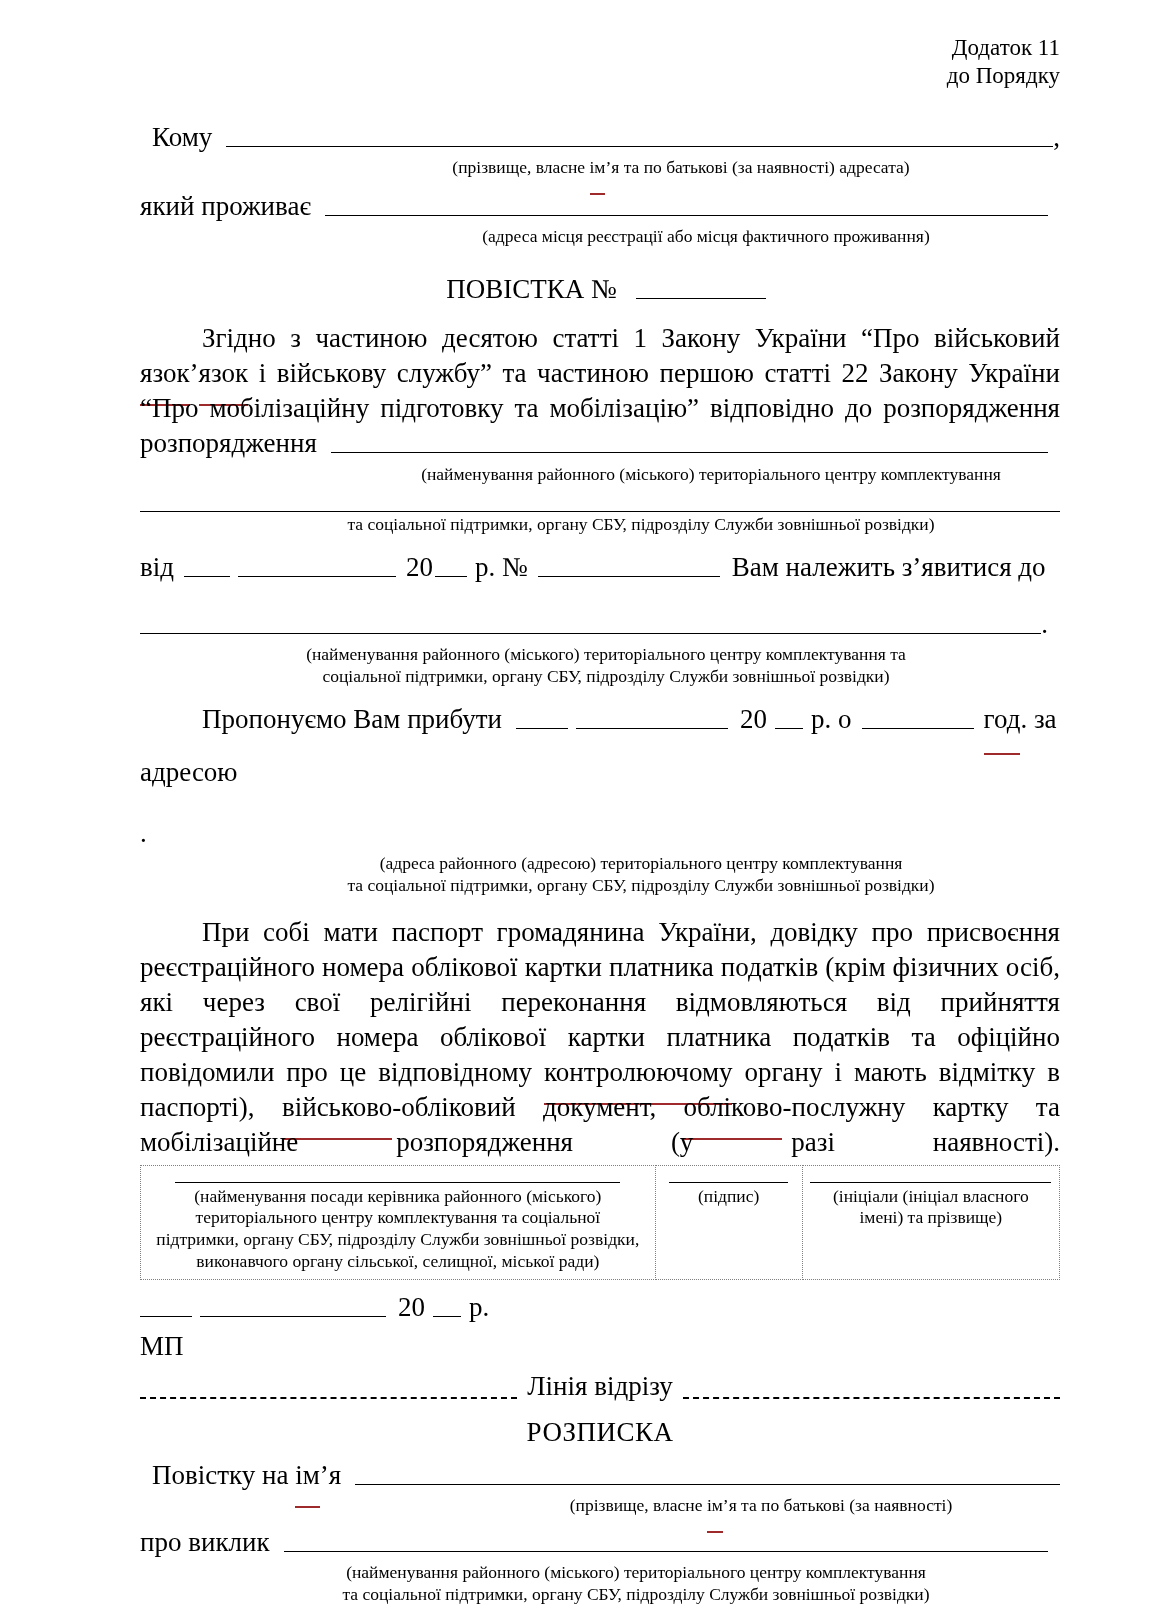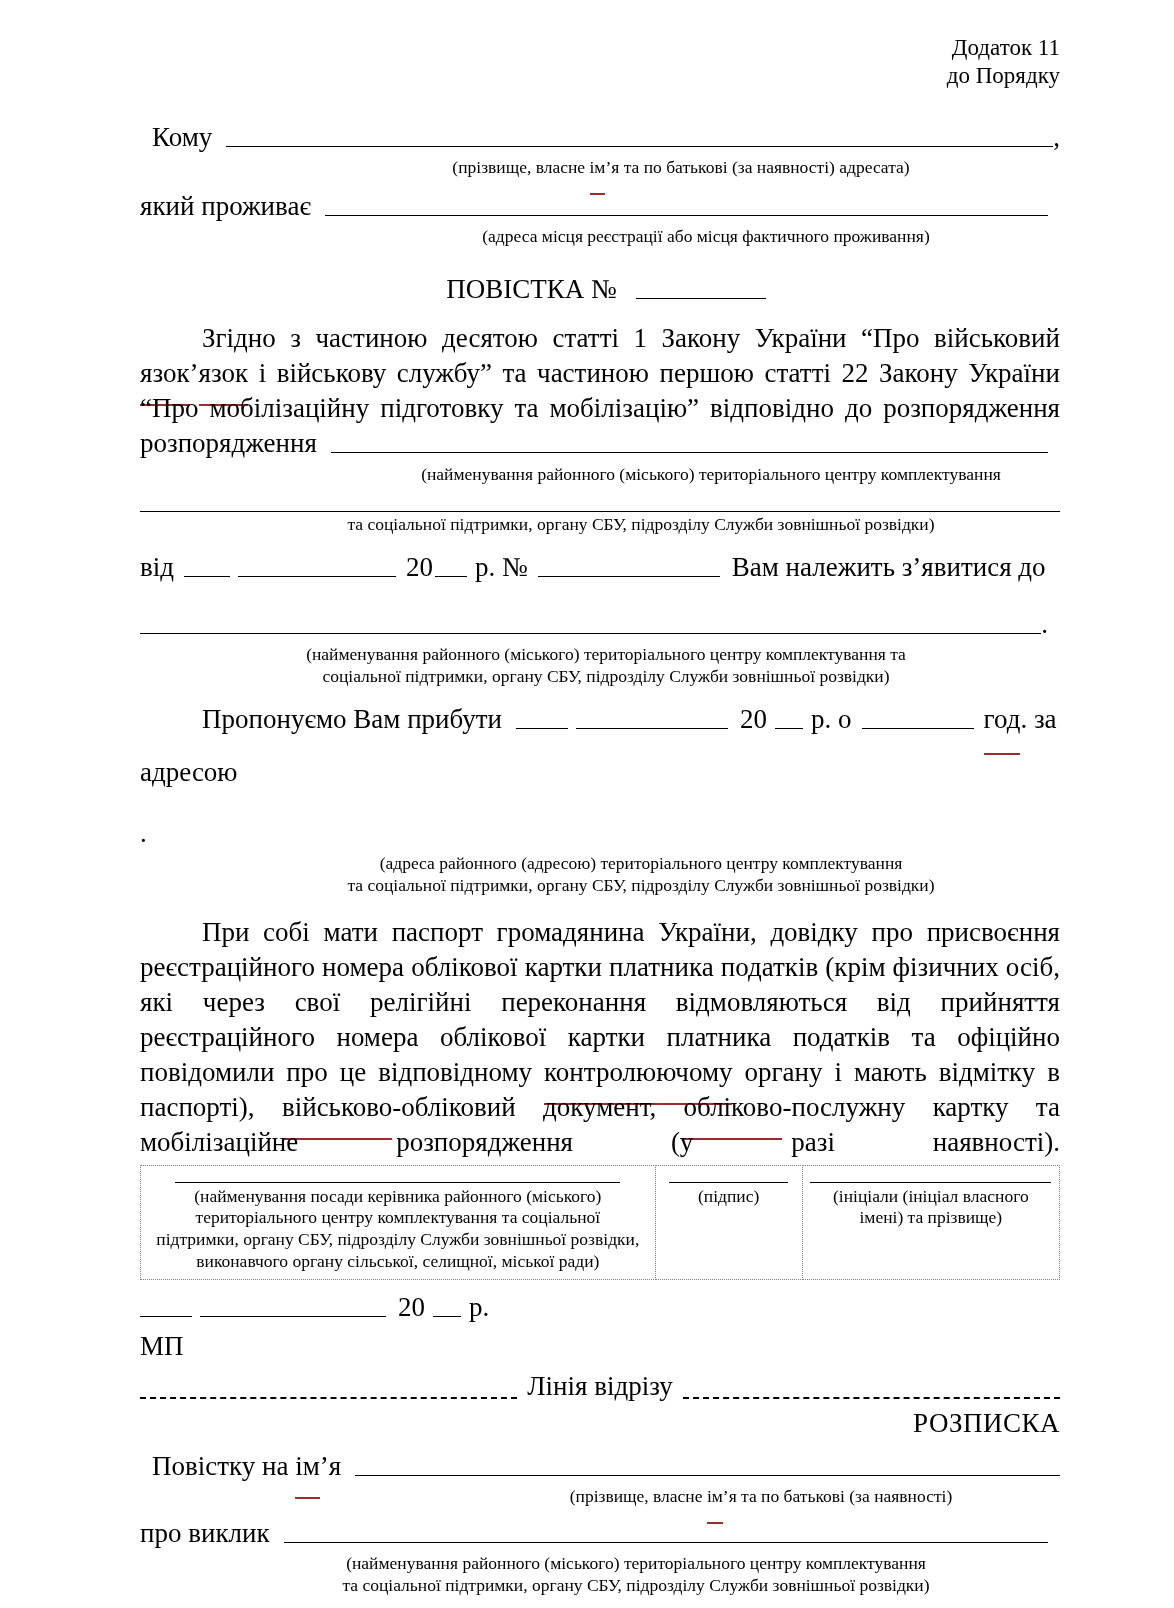--- a/index.html
+++ b/index.html
@@ -248,21 +248,21 @@
   <div class="mp" style="margin-left:-12px; margin-top:4px;">МП</div>
 
   <div class="cutline-wrap" style="margin-left:-12px; width:calc(100% + 12px);">
     <div class="cut-row">
       <div class="cut-dash"></div>
       <div class="cut-label">Лінія відрізу</div>
       <div class="cut-dash"></div>
     </div>
   </div>
 
-  <div class="sect-title" style="margin-top:4px; margin-left:-12px;text-align:right;">РОЗПИСКА</div>
+  <div class="sect-title" style="margin-top:13px; margin-left:-12px;">РОЗПИСКА</div>
 
   <div class="row body-text" style="margin-top:10px;">
     <span class="nowrap"><span>Повістку на </span><span class="sp">ім</span><span>’я</span></span>
     <span class="rule grow" style="margin-left:14px;"></span>
   </div>
   <div class="caption" style="margin-top:2px; padding-left:310px;">
     <span>(прізвище, власне </span><span class="sp">ім</span><span>’я та по батькові (за наявності)</span>
   </div>
 
   <div class="row body-text" style="margin-top:8px; margin-left:-12px;">

